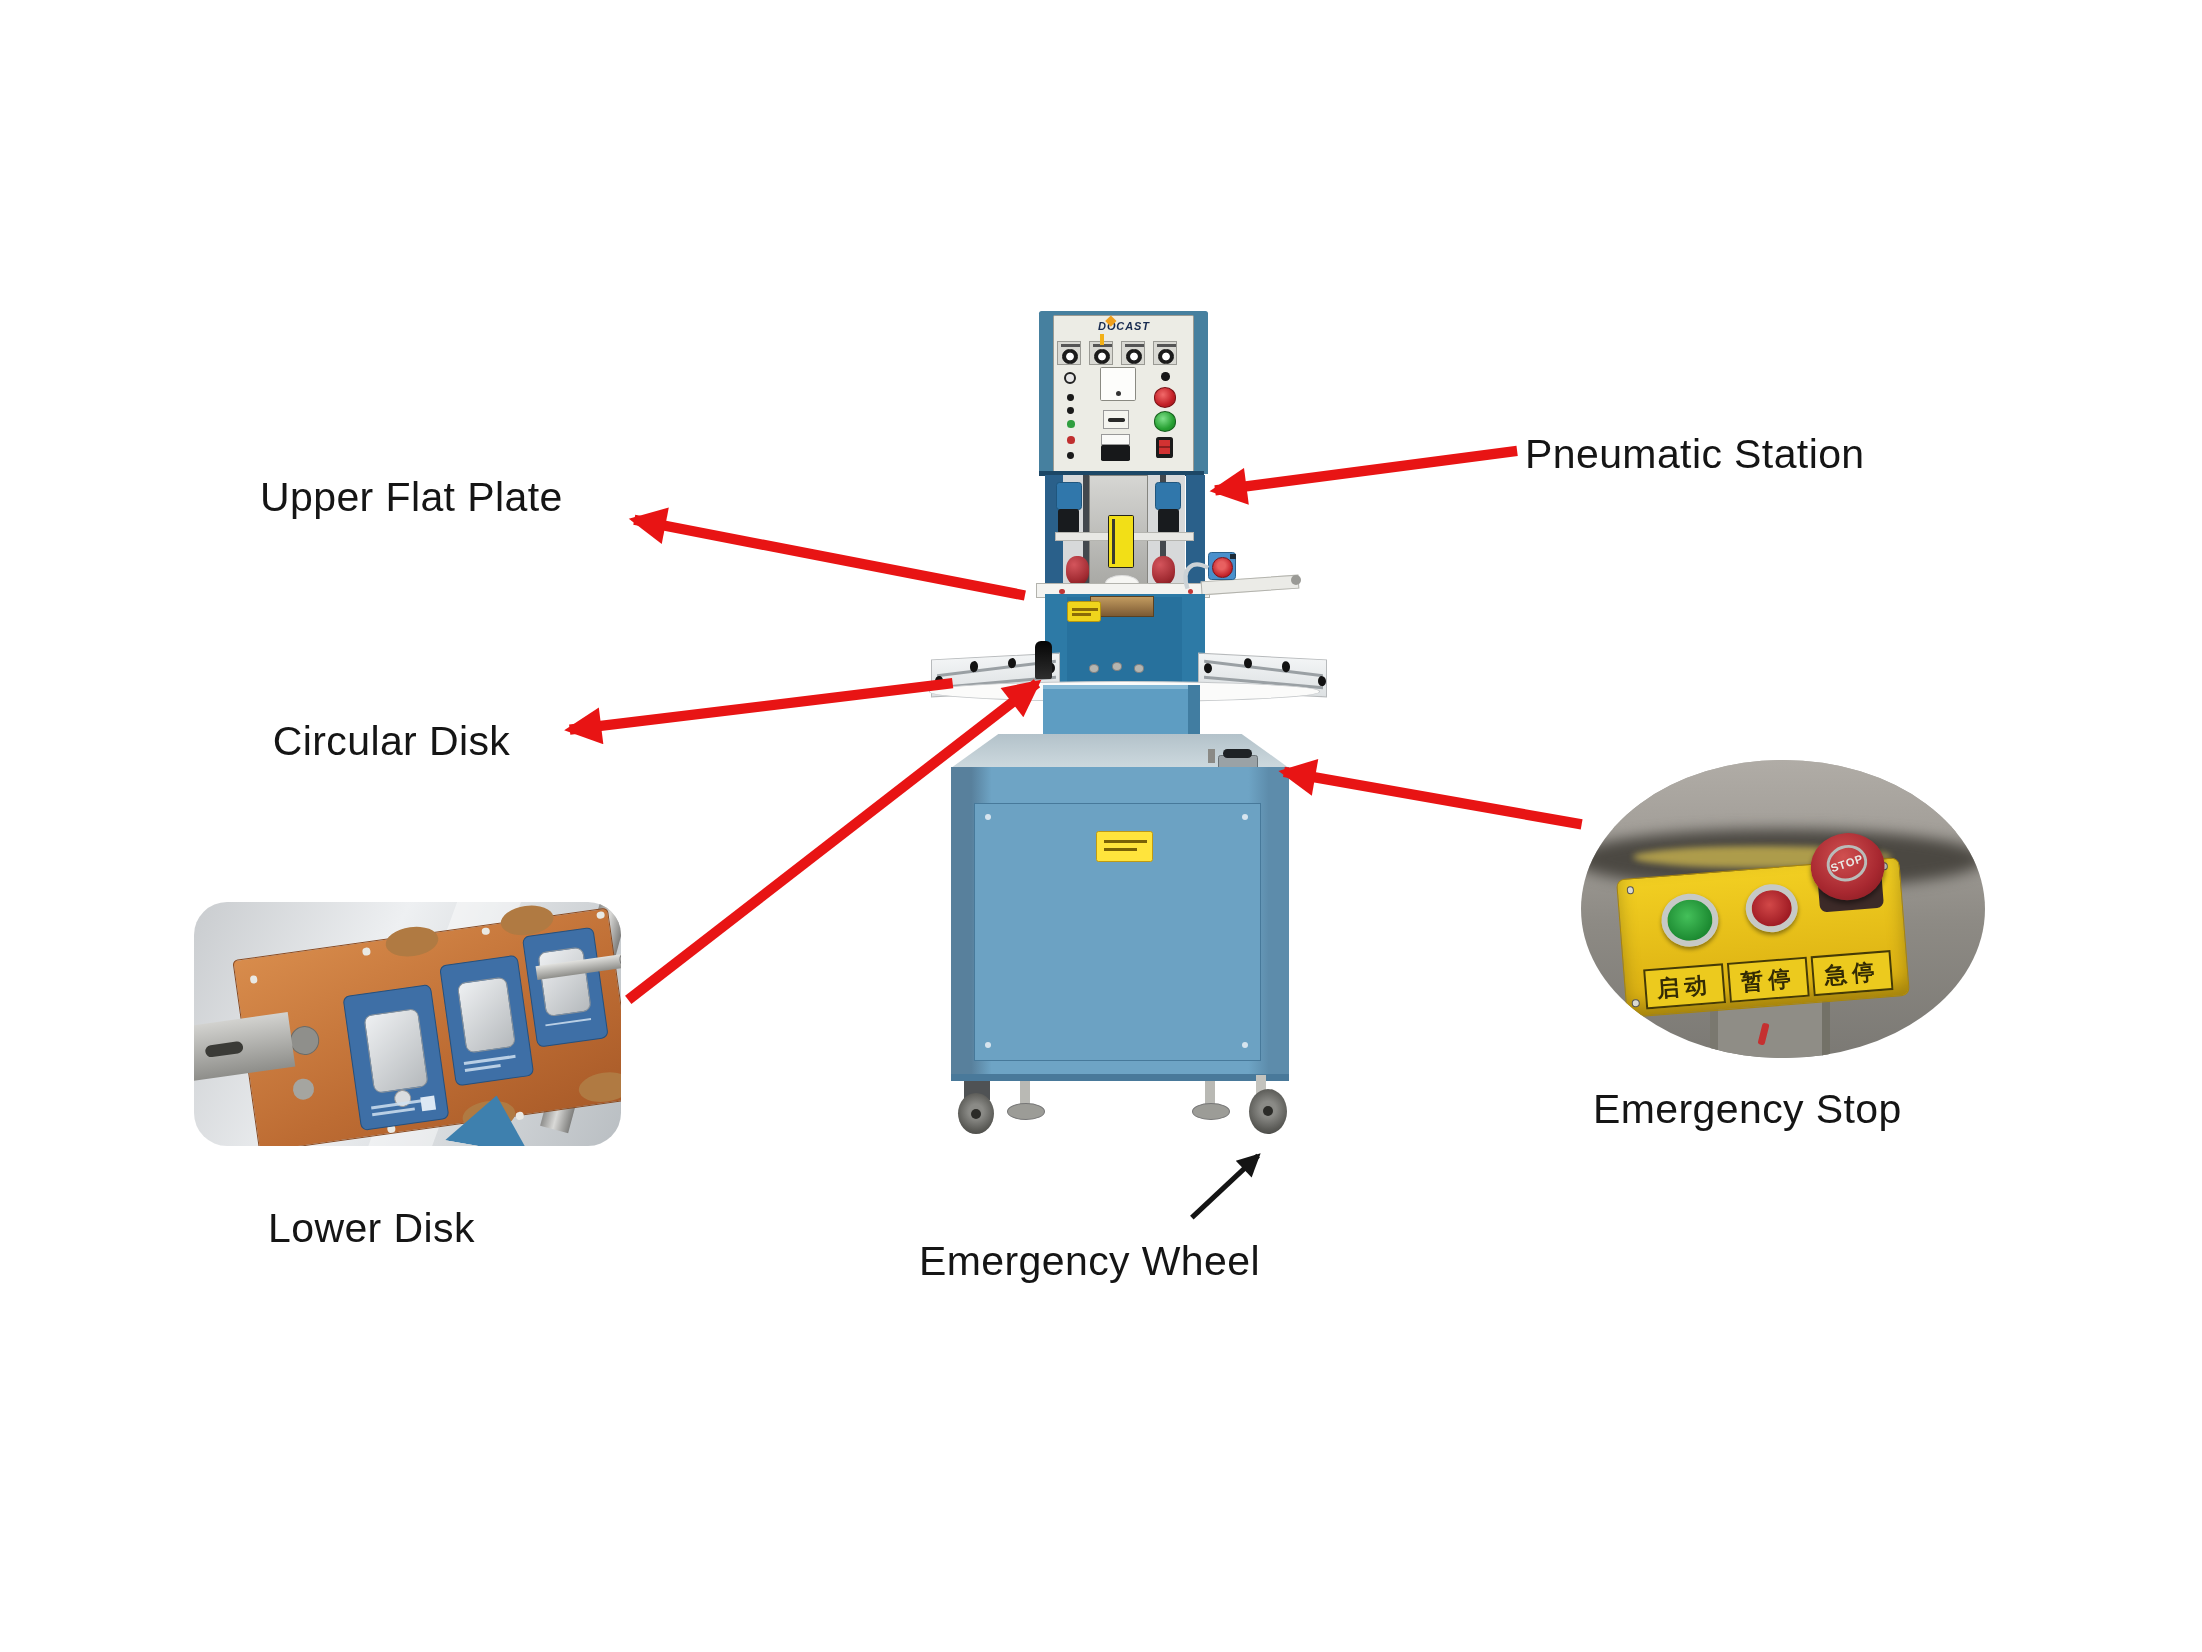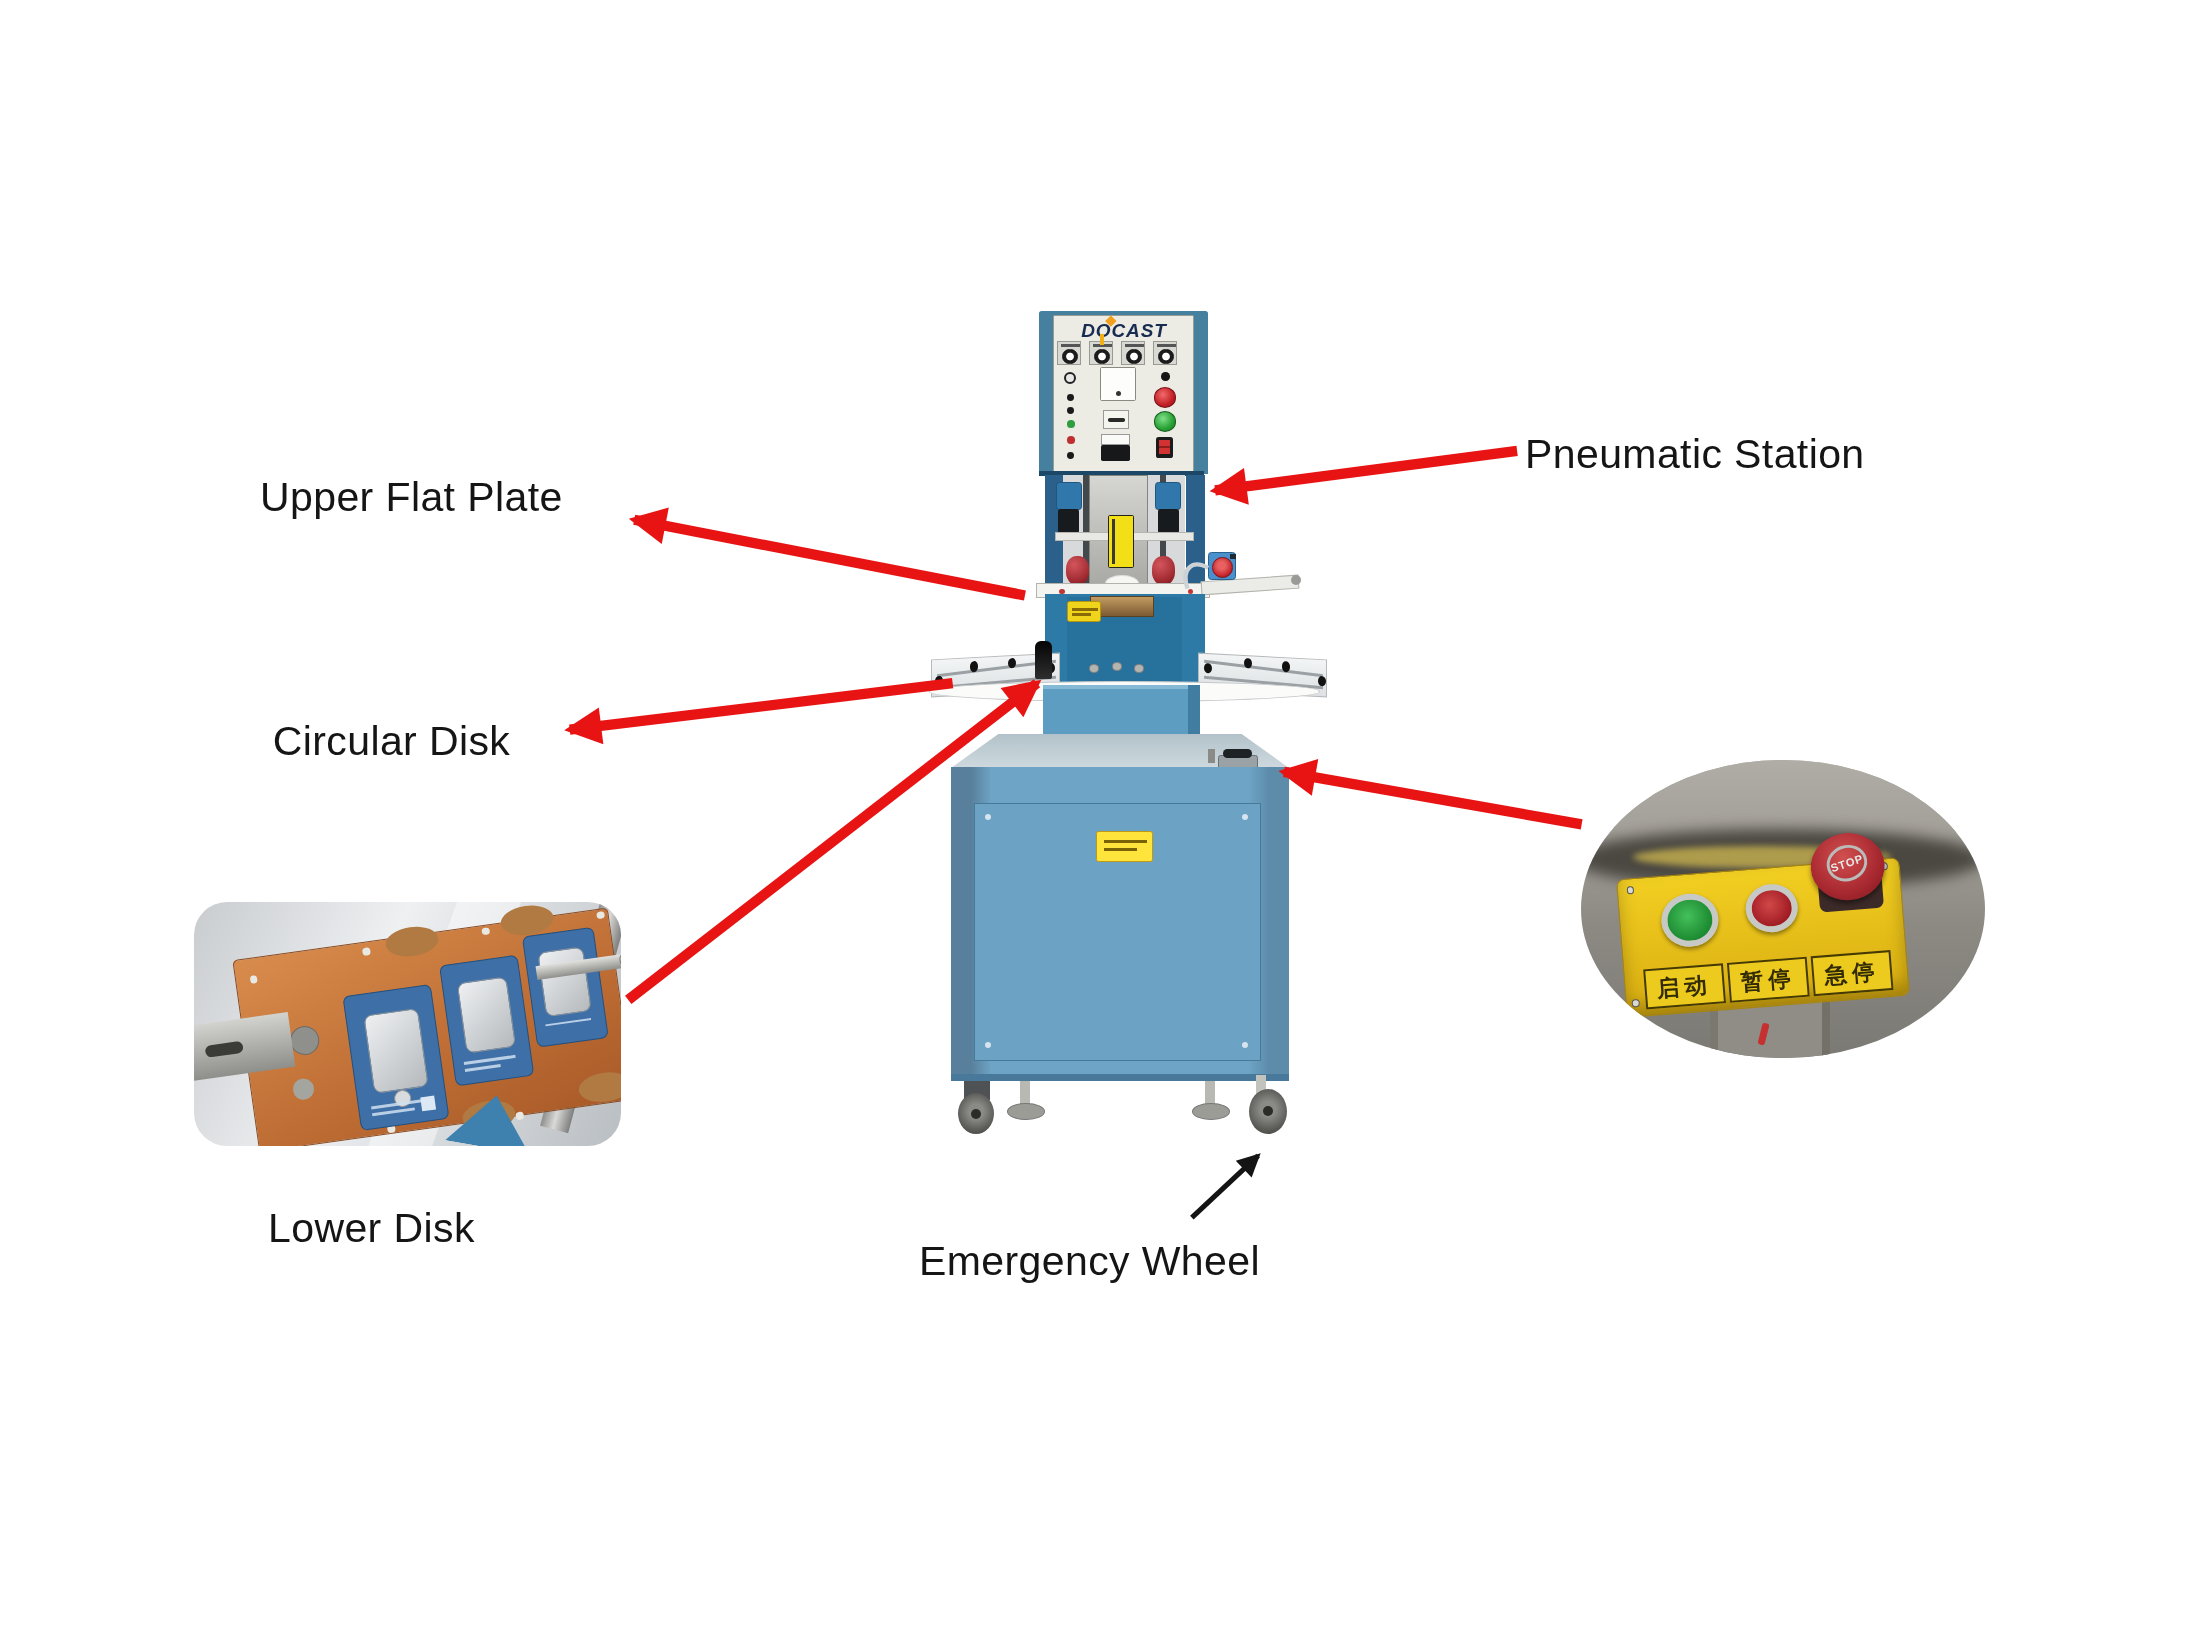--- a/index.html
+++ b/index.html
@@ -13,21 +13,21 @@
 </head>
 <body>
 
 <div class="a" style="left:0;top:0;width:2203px;height:1653px;">
 
   <div class="a" style="left:1039px;top:311px;width:169px;height:7.7px;background:#46809f;border-radius:2.6px;"></div>
   <div class="a" style="left:1039px;top:317px;width:15.5px;height:157px;background:#46809f;"></div>
   <div class="a" style="left:1192px;top:317px;width:15.5px;height:157px;background:#46809f;"></div>
   <div class="a" style="left:1053px;top:315px;width:141px;height:158px;background:#ececE5;border:1.7px solid #9b9b93;border-radius:1.7px;"></div>
 
-  <div class="a" style="left:1067px;top:320px;width:114px;height:17px;text-align:center;font-size:19px;font-weight:bold;font-style:italic;color:#182b50;letter-spacing:0.9px;">
+  <div class="a" style="left:1067px;top:320px;width:114px;height:17px;text-align:center;font-size:11px;font-weight:bold;font-style:italic;color:#182b50;letter-spacing:0.9px;">
     <span>DOCAST</span>
     <div class="a" style="left:40px;top:-2.6px;width:7.7px;height:7.7px;background:#f0a01c;transform:rotate(45deg);"></div>
   </div>
 
   <div class="a" style="left:1057px;top:341px;width:24px;height:24px;background:#d9d9d3;border:0.9px solid #9a9a94;">
     <div class="a" style="left:2.6px;top:1.7px;width:19px;height:3.4px;background:#555;"></div>
     <div class="a r50" style="left:4.3px;top:6.9px;width:15.5px;height:15.5px;border:0.9px solid #111;background:radial-gradient(circle at 50% 50%, #fff 0 3.4px, #1c1c1c 4.3px);"></div>
   </div>
   <div class="a" style="left:1089px;top:341px;width:24px;height:24px;background:#d9d9d3;border:0.9px solid #9a9a94;">
     <div class="a" style="left:2.6px;top:1.7px;width:19px;height:3.4px;background:#555;"></div>
@@ -243,20 +243,21 @@
 </div>
 
 <div class="lbl" style="left:260px;top:470px;">Upper Flat Plate</div>
 <div class="lbl" style="left:1525px;top:427px;">Pneumatic Station</div>
 <div class="lbl" style="left:241px;top:714px;width:301px;text-align:center;">
   <span style="display:block;">Circular Disk</span>
 </div>
 <div class="lbl" style="left:268px;top:1201px;">Lower Disk</div>
 <div class="lbl" style="left:919px;top:1234px;">Emergency Wheel</div>
 <div class="lbl" style="left:1593px;top:1082px;">
+  <span style="display:block;">Emergency Stop</span>
 </div>
 
 <svg class="overlay" width="2203" height="1653" viewBox="0 0 2560 1921">
   <defs>
     <marker id="mr" viewBox="0 0 10 10" refX="8.5" refY="5" markerWidth="4" markerHeight="3.6" orient="auto-start-reverse">
       <path d="M0,0 L10,5 L0,10 z" fill="#e81414"></path>
     </marker>
     <marker id="mb" viewBox="0 0 10 10" refX="8.5" refY="5" markerWidth="5" markerHeight="4.5" orient="auto-start-reverse">
       <path d="M0,0 L10,5 L0,10 z" fill="#141414"></path>
     </marker>

